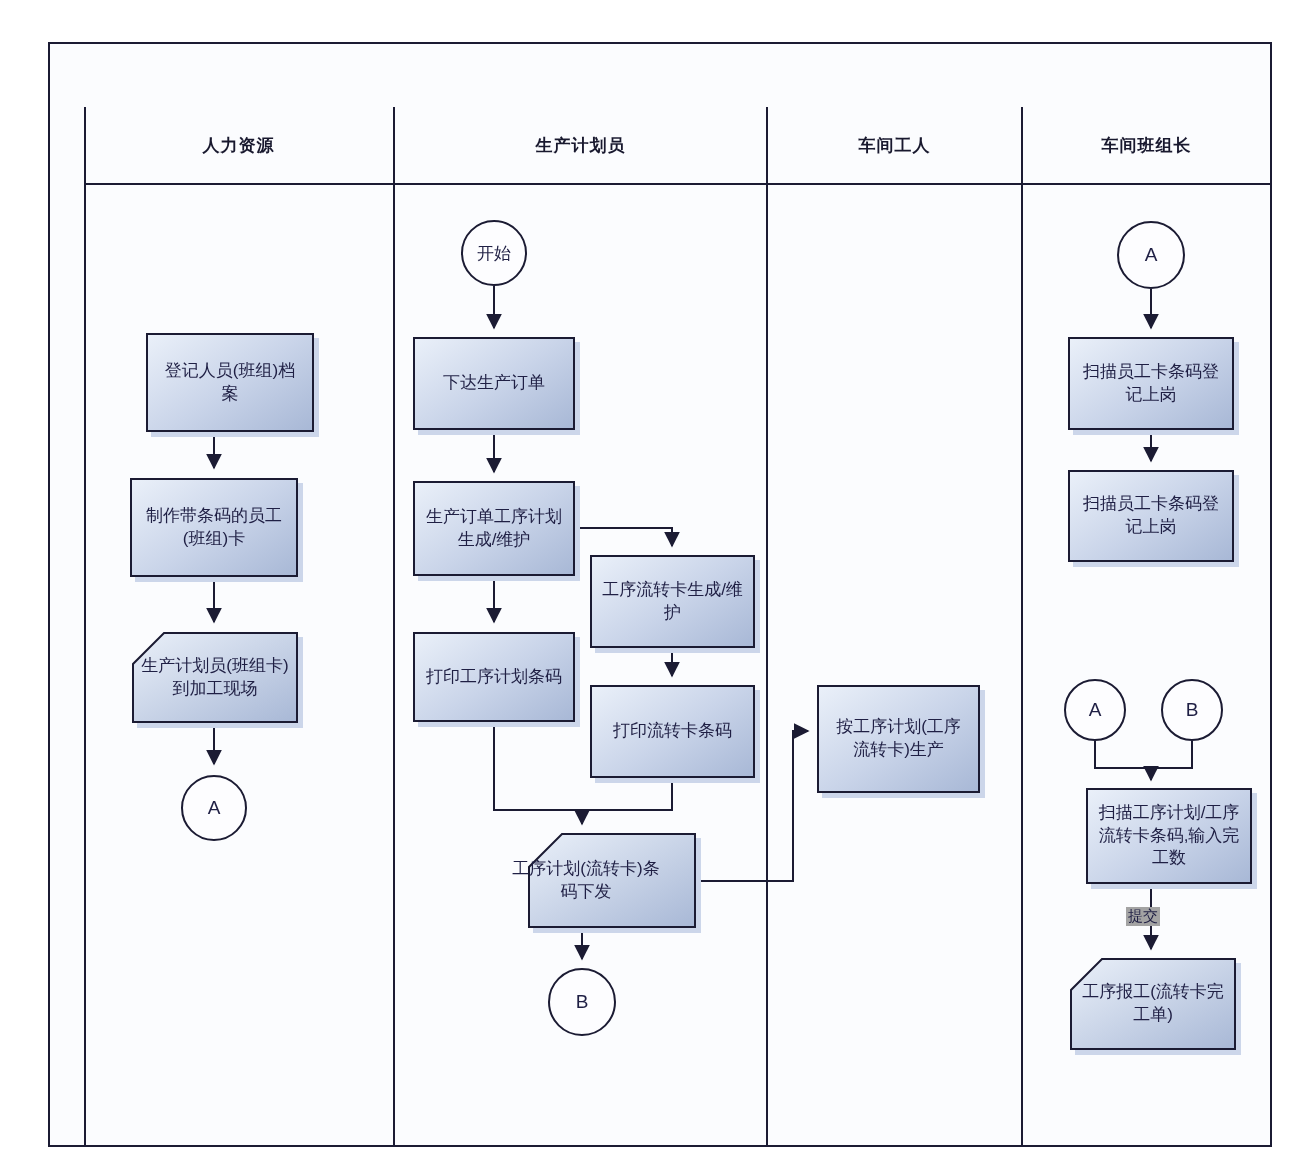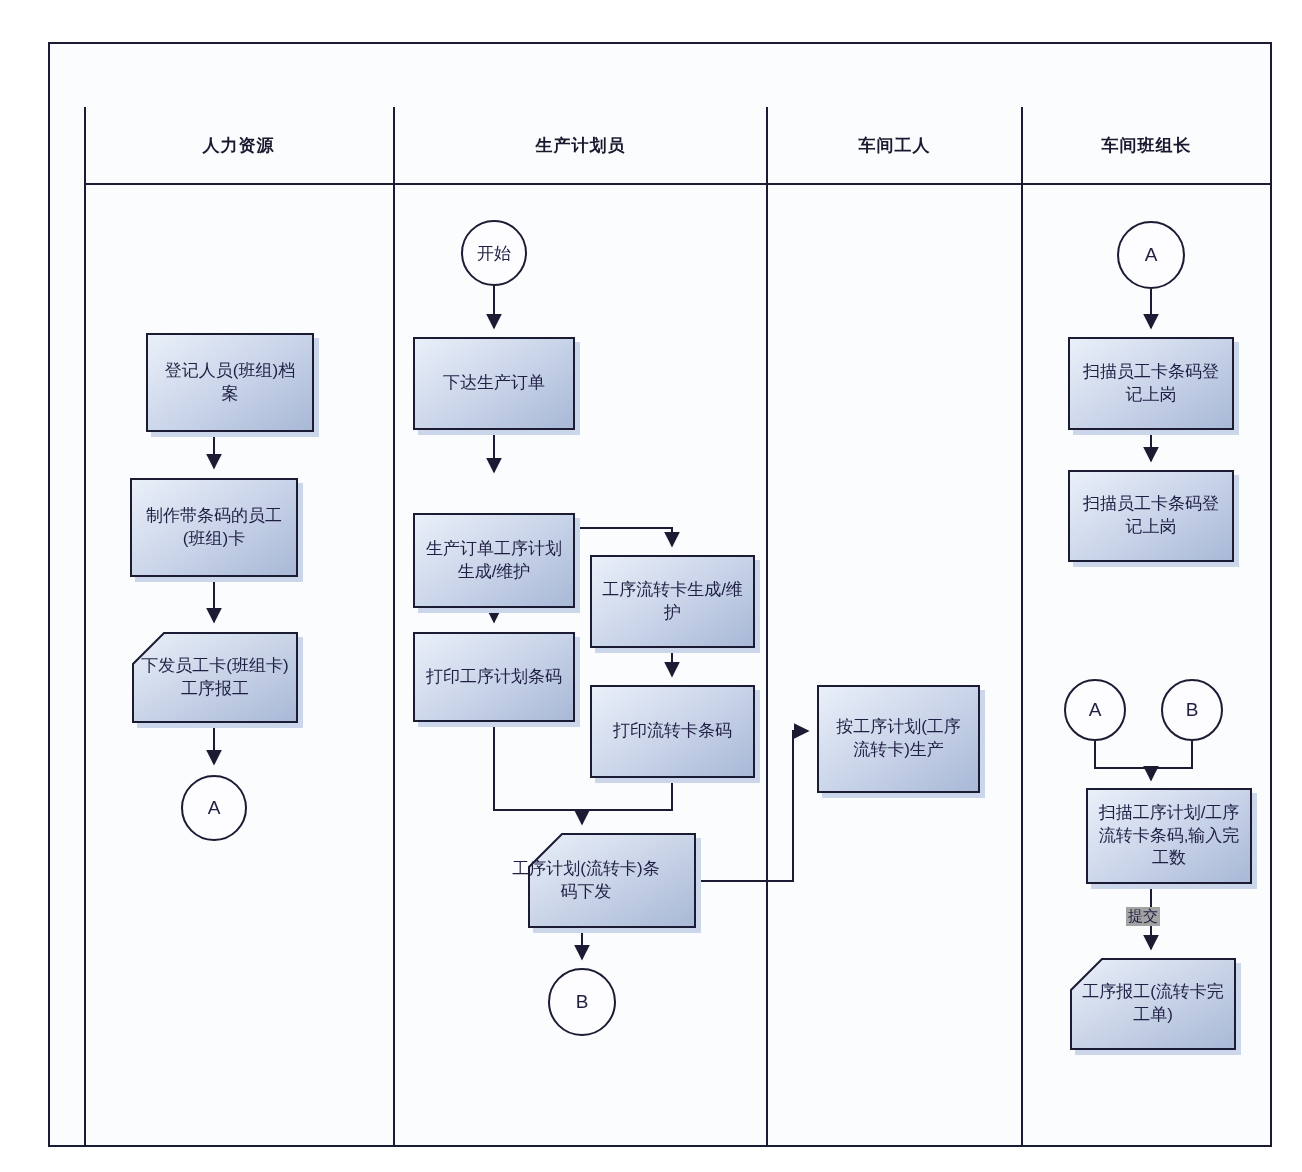--- a/index.html
+++ b/index.html
@@ -111,27 +111,27 @@
   <div class="node card-shape" style="left:132px; top:632px; width:166px; height:91px;">
     <svg width="166" height="91" viewBox="0 0 166 91">
       <defs>
         <linearGradient id="cardGrad1" x1="0" y1="0" x2="1" y2="1">
           <stop offset="0" stop-color="#eaf0f9"></stop>
             <stop offset="1" stop-color="#a8b8d6"></stop>
         </linearGradient>
       </defs>
       <polygon points="32,1 165,1 165,90 1,90 1,32" fill="url(#cardGrad1)" stroke="#1b1b33" stroke-width="2"></polygon>
     </svg>
-    <div class="card-text">下发员工卡(班组卡)工序报工</div>
+    <div class="card-text">生产计划员(班组卡)到加工现场</div>
   </div>
   <div class="node connector-circle" style="left:181px; top:775px; width:66px; height:66px;">A</div>
 
   <div class="node connector-circle" style="left:461px; top:220px; width:66px; height:66px; font-size:17px;">开始</div>
   <div class="node process" style="left:413px; top:337px; width:162px; height:93px;">下达生产订单</div>
-  <div class="node process" style="left:413px; top:481px; width:162px; height:95px;margin-top:32px;">生产订单工序计划生成/维护</div>
+  <div class="node process" style="left:413px; top:481px; width:162px; height:95px;">生产订单工序计划生成/维护</div>
   <div class="node process" style="left:590px; top:555px; width:165px; height:93px;">工序流转卡生成/维护</div>
   <div class="node process" style="left:413px; top:632px; width:162px; height:90px;">打印工序计划条码</div>
   <div class="node process" style="left:590px; top:685px; width:165px; height:93px;">打印流转卡条码</div>
   <div class="node card-shape" style="left:500px; top:833px; width:144px; height:95px;padding-left:28px;">
     <svg width="168" height="95" viewBox="0 0 168 95">
       <defs>
         <linearGradient id="cardGrad2" x1="0" y1="0" x2="1" y2="1">
           <stop offset="0" stop-color="#eaf0f9"></stop>
             <stop offset="1" stop-color="#a8b8d6"></stop>
         </linearGradient>

